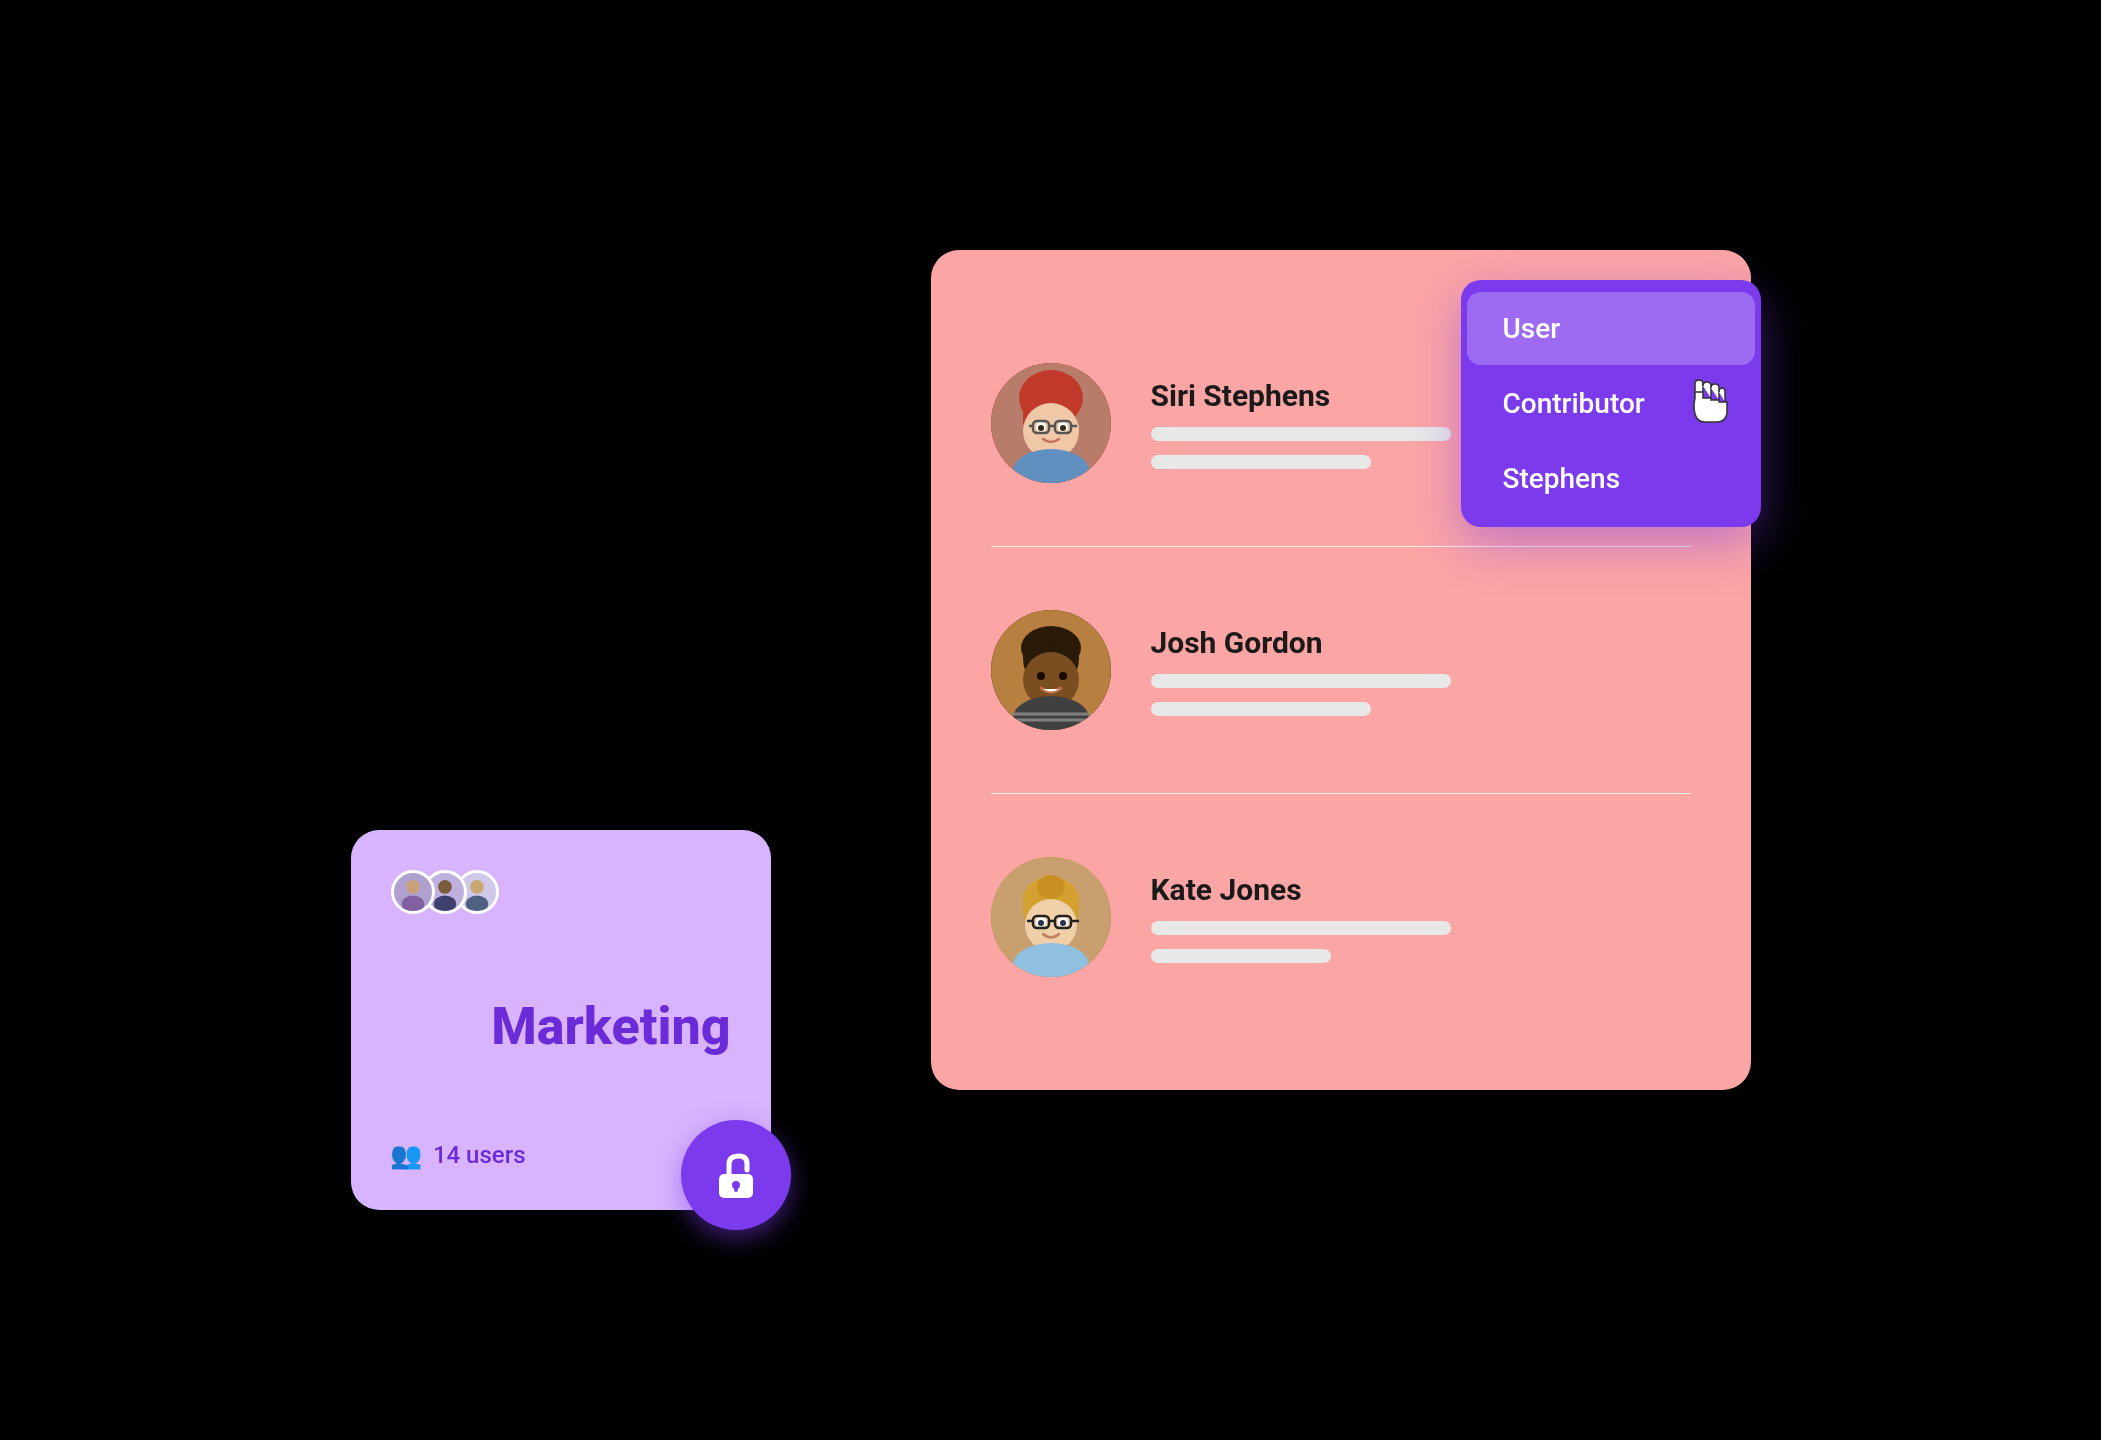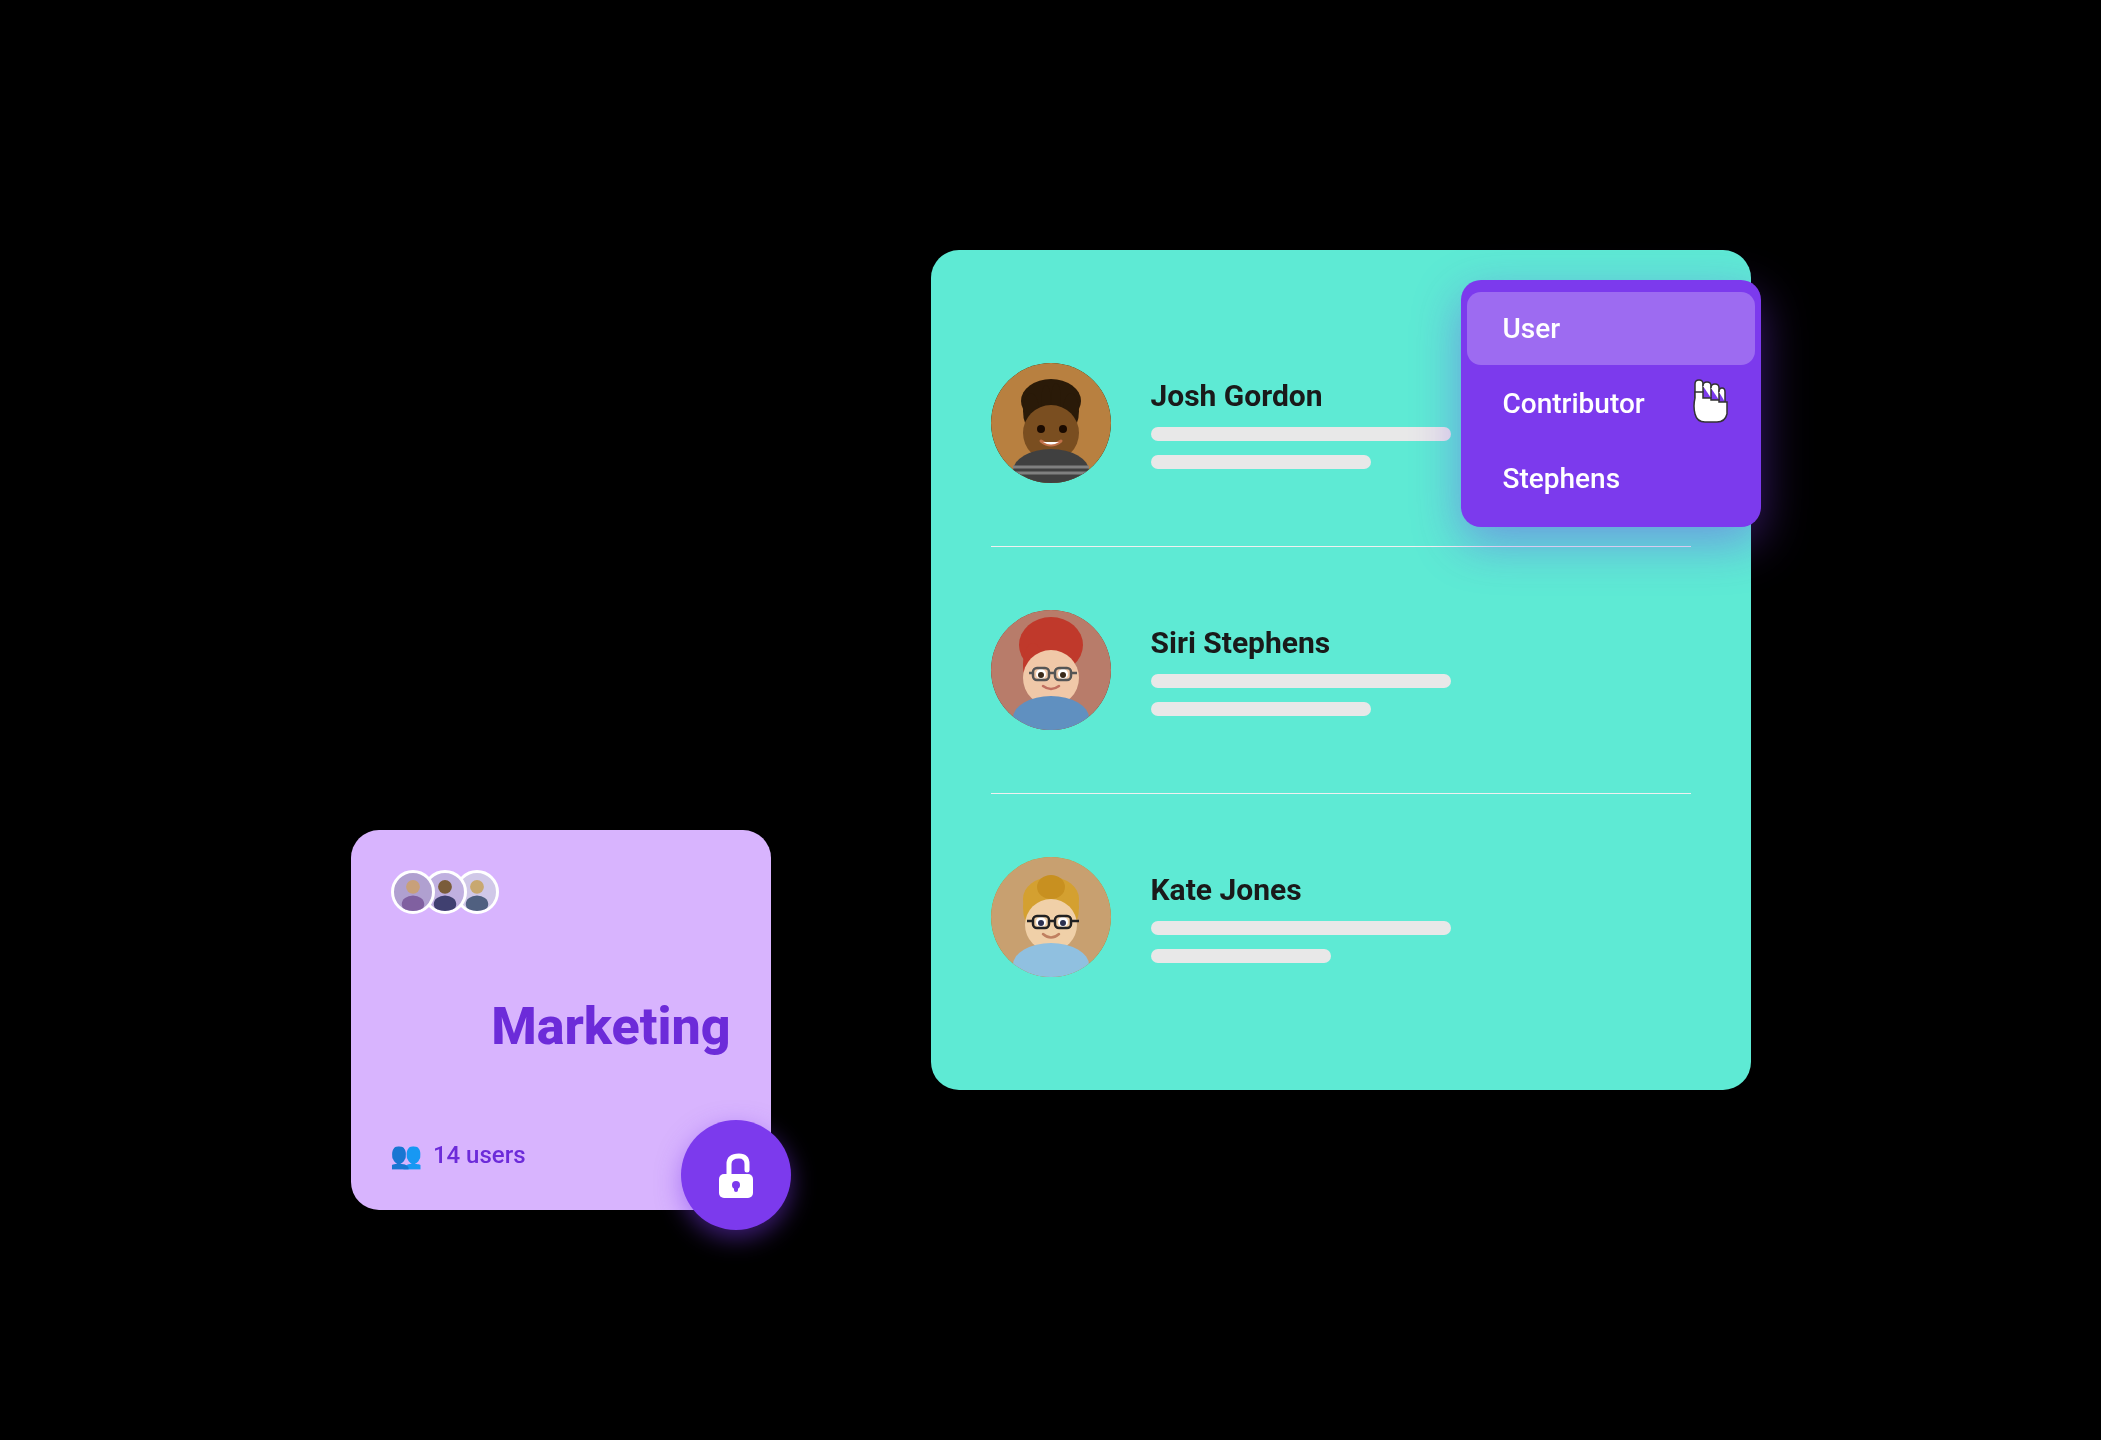--- a/index.html
+++ b/index.html
@@ -104,21 +104,21 @@
       height: 54px;
     }
 
     
     .users-panel {
       position: absolute;
       top: 80px;
       right: 0;
       width: 820px;
       height: 840px;
-      background: #5eead4;
+      background: #fca5a5;
       border-radius: 28px;
       padding: 50px 60px;
       display: flex;
       flex-direction: column;
       gap: 0;
       z-index: 2;
       box-shadow: 0 20px 80px rgba(0,0,0,0.18);
     }
 
     .user-row {
@@ -294,20 +294,54 @@
 
             <path d="M34 14 Q34 10 37 10 Q40 10 40 14 L40 24" fill="white" stroke="#333" stroke-width="1.5"></path>
 
             <path d="M10 20 Q8 28 10 36 Q12 44 20 44 L32 44 Q40 44 42 36 L42 24 L34 24 L34 22 L26 22 L26 20 L18 20 L18 14 L10 14 Z" fill="white" stroke="#333" stroke-width="1.5"></path>
           </g>
         </svg>
       </div>
     </div>
 
     <div class="user-row">
+      <div class="user-avatar avatar-siri">
+        <svg viewBox="0 0 120 120" class="face-svg">
+
+          <circle cx="60" cy="60" r="60" fill="#b87c6a"></circle>
+
+          <ellipse cx="60" cy="35" rx="32" ry="28" fill="#c0392b"></ellipse>
+          <ellipse cx="42" cy="55" rx="10" ry="22" fill="#c0392b"></ellipse>
+
+          <circle cx="60" cy="68" r="28" fill="#f0c8a8"></circle>
+
+          <ellipse cx="50" cy="64" rx="5" ry="5" fill="white"></ellipse>
+          <ellipse cx="72" cy="64" rx="5" ry="5" fill="white"></ellipse>
+          <circle cx="50" cy="65" r="3" fill="#3a2a1a"></circle>
+          <circle cx="72" cy="65" r="3" fill="#3a2a1a"></circle>
+
+          <rect x="42" y="58" width="16" height="12" rx="4" fill="none" stroke="#555" stroke-width="2.5"></rect>
+          <rect x="64" y="58" width="16" height="12" rx="4" fill="none" stroke="#555" stroke-width="2.5"></rect>
+          <line x1="58" y1="63" x2="64" y2="63" stroke="#555" stroke-width="2.5"></line>
+          <line x1="38" y1="63" x2="42" y2="63" stroke="#555" stroke-width="2.5"></line>
+          <line x1="80" y1="63" x2="86" y2="63" stroke="#555" stroke-width="2.5"></line>
+
+          <path d="M52 76 Q60 82 68 76" stroke="#c07060" stroke-width="2.5" fill="none" stroke-linecap="round"></path>
+
+          <ellipse cx="60" cy="108" rx="38" ry="22" fill="#6090c0"></ellipse>
+        </svg>
+      </div>
+      <div class="user-info">
+        <div class="user-name">Siri Stephens</div>
+        <div class="info-bar long"></div>
+        <div class="info-bar medium"></div>
+      </div>
+    </div>
+
+    <div class="user-row">
       <div class="user-avatar avatar-josh">
         <svg viewBox="0 0 120 120" class="face-svg">
 
           <circle cx="60" cy="60" r="60" fill="#b88040"></circle>
 
           <ellipse cx="60" cy="38" rx="30" ry="22" fill="#2a1a08"></ellipse>
           <ellipse cx="40" cy="48" rx="8" ry="18" fill="#2a1a08"></ellipse>
           <ellipse cx="80" cy="48" rx="8" ry="18" fill="#2a1a08"></ellipse>
           <ellipse cx="55" cy="38" rx="5" ry="16" fill="#2a1a08"></ellipse>
           <ellipse cx="65" cy="36" rx="5" ry="16" fill="#2a1a08"></ellipse>
@@ -327,54 +361,20 @@
         </svg>
       </div>
       <div class="user-info">
         <div class="user-name">Josh Gordon</div>
         <div class="info-bar long"></div>
         <div class="info-bar medium"></div>
       </div>
     </div>
 
     <div class="user-row">
-      <div class="user-avatar avatar-siri">
-        <svg viewBox="0 0 120 120" class="face-svg">
-
-          <circle cx="60" cy="60" r="60" fill="#b87c6a"></circle>
-
-          <ellipse cx="60" cy="35" rx="32" ry="28" fill="#c0392b"></ellipse>
-          <ellipse cx="42" cy="55" rx="10" ry="22" fill="#c0392b"></ellipse>
-
-          <circle cx="60" cy="68" r="28" fill="#f0c8a8"></circle>
-
-          <ellipse cx="50" cy="64" rx="5" ry="5" fill="white"></ellipse>
-          <ellipse cx="72" cy="64" rx="5" ry="5" fill="white"></ellipse>
-          <circle cx="50" cy="65" r="3" fill="#3a2a1a"></circle>
-          <circle cx="72" cy="65" r="3" fill="#3a2a1a"></circle>
-
-          <rect x="42" y="58" width="16" height="12" rx="4" fill="none" stroke="#555" stroke-width="2.5"></rect>
-          <rect x="64" y="58" width="16" height="12" rx="4" fill="none" stroke="#555" stroke-width="2.5"></rect>
-          <line x1="58" y1="63" x2="64" y2="63" stroke="#555" stroke-width="2.5"></line>
-          <line x1="38" y1="63" x2="42" y2="63" stroke="#555" stroke-width="2.5"></line>
-          <line x1="80" y1="63" x2="86" y2="63" stroke="#555" stroke-width="2.5"></line>
-
-          <path d="M52 76 Q60 82 68 76" stroke="#c07060" stroke-width="2.5" fill="none" stroke-linecap="round"></path>
-
-          <ellipse cx="60" cy="108" rx="38" ry="22" fill="#6090c0"></ellipse>
-        </svg>
-      </div>
-      <div class="user-info">
-        <div class="user-name">Siri Stephens</div>
-        <div class="info-bar long"></div>
-        <div class="info-bar medium"></div>
-      </div>
-    </div>
-
-    <div class="user-row">
       <div class="user-avatar avatar-kate">
         <svg viewBox="0 0 120 120" class="face-svg">
 
           <circle cx="60" cy="60" r="60" fill="#c8a070"></circle>
 
           <ellipse cx="60" cy="42" rx="28" ry="22" fill="#d4a030"></ellipse>
           <ellipse cx="60" cy="30" rx="14" ry="12" fill="#c89020"></ellipse>
           <ellipse cx="40" cy="50" rx="8" ry="20" fill="#d4a030"></ellipse>
           <ellipse cx="80" cy="50" rx="8" ry="20" fill="#d4a030"></ellipse>
 

